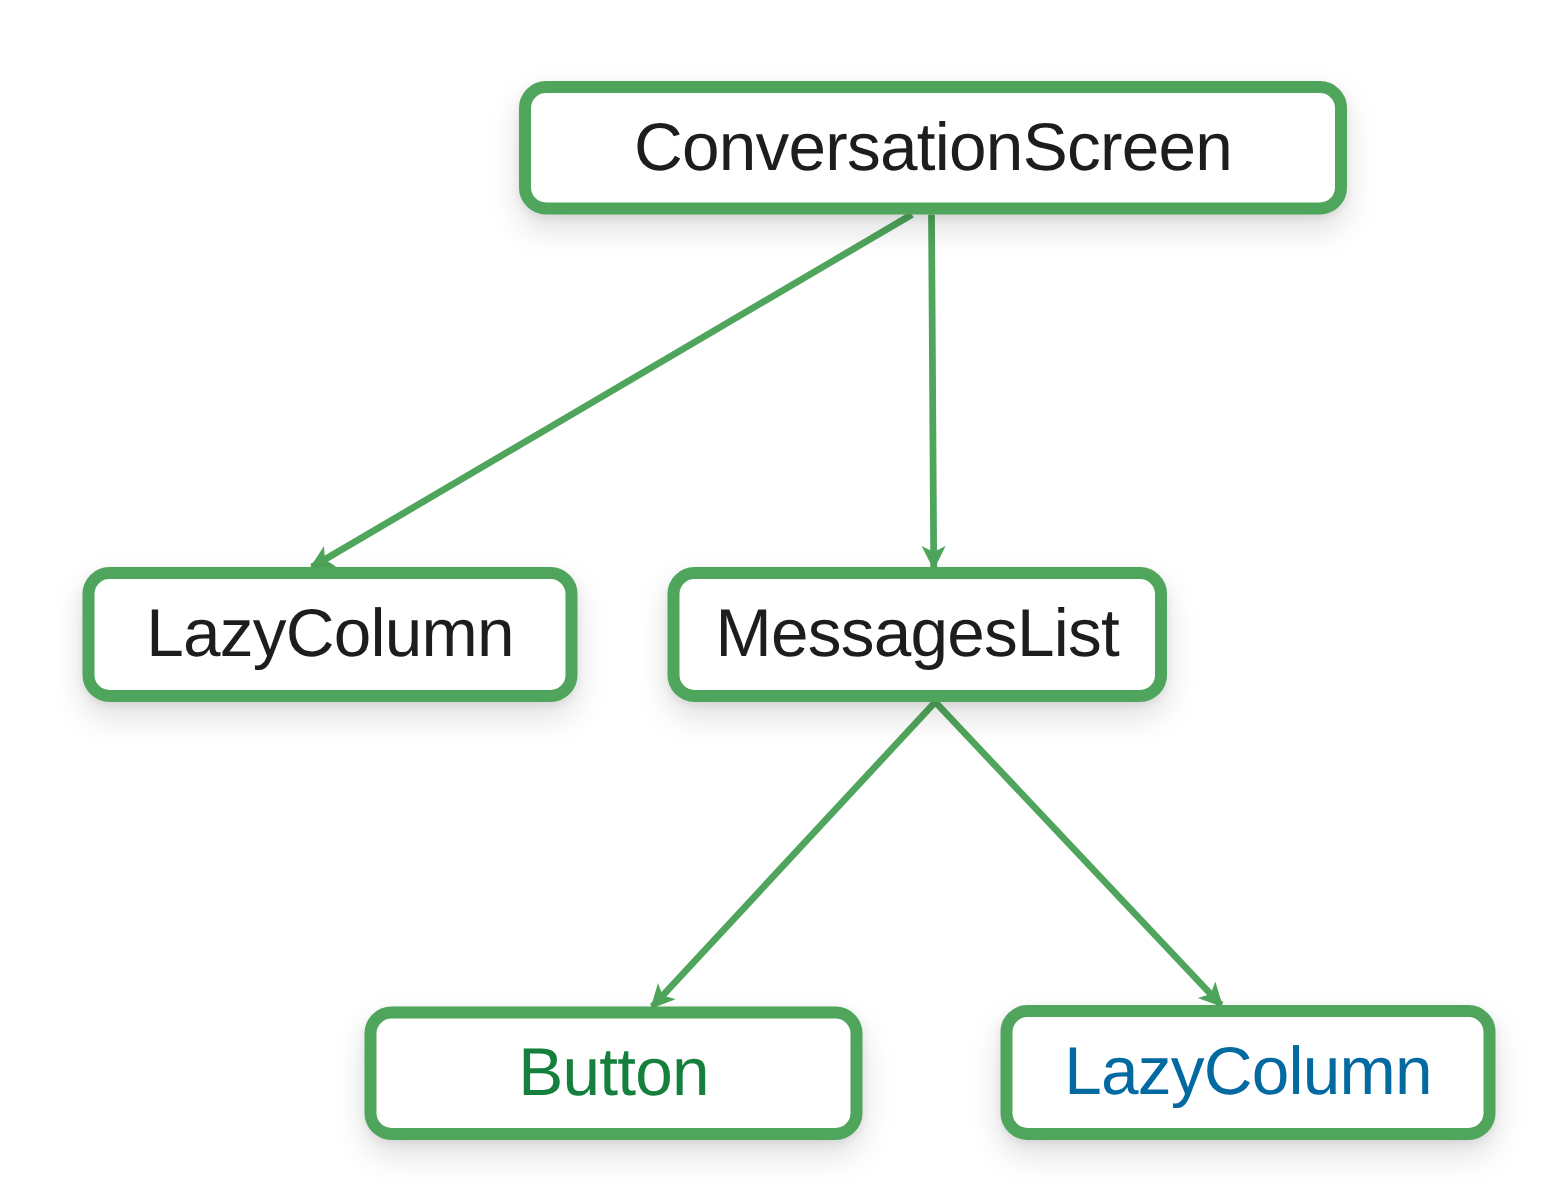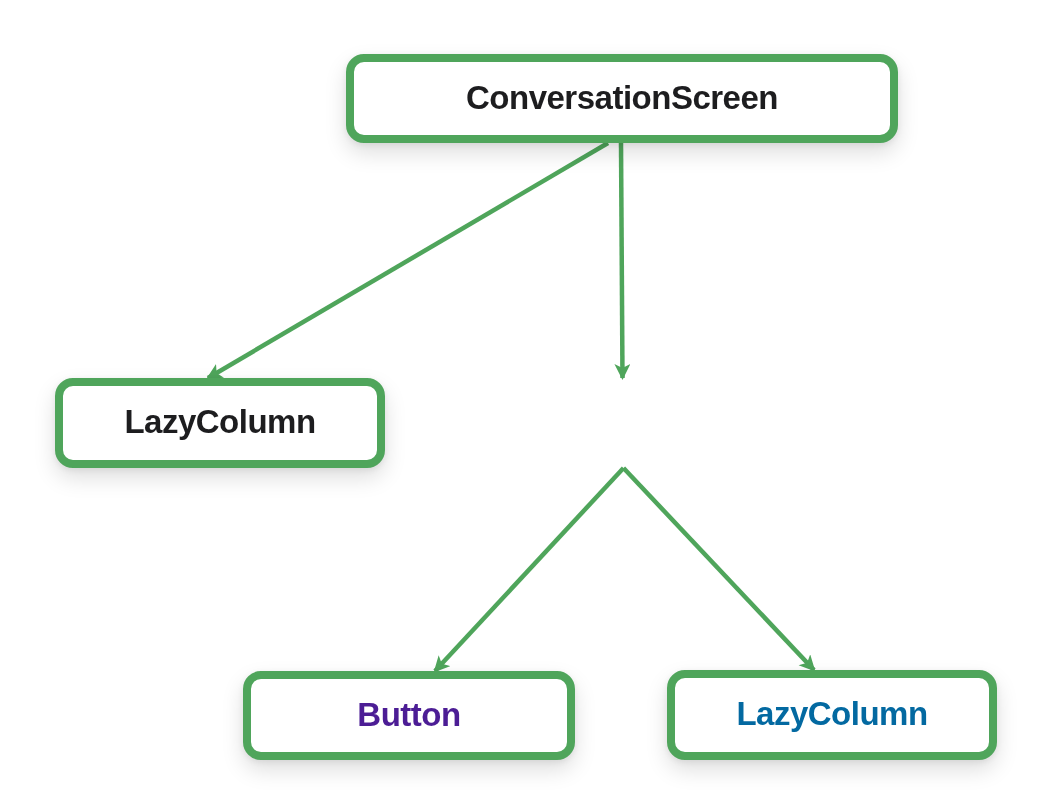--- a/index.html
+++ b/index.html
@@ -27,27 +27,26 @@
     background: #ffffff;
     border: 8px solid var(--accent, #4FA55B);
     border-radius: 18px;
     display: flex;
     align-items: center;
     justify-content: center;
     box-shadow: 0 10px 22px rgba(0,0,0,0.13), 0 2px 6px rgba(0,0,0,0.07);
     z-index: 2;
   }
   .node-label {
-    font-size: 33px;
+    font-size: 45px;
     line-height: 1;
     color: #1D1D1F;
     letter-spacing: -0.5px;
     white-space: nowrap;
     padding-bottom: 3px;
-    font-weight: bold;
   }
   
   .n-conversation-screen { left: 346px; top:  54px; width: 552px; height: 89px; }
   .n-user-input          { left:  55px; top: 378px; width: 330px; height: 90px; }
   .n-messages-list       { left: 445px; top: 378px; width: 333px; height: 90px; }
   .n-button              { left: 243px; top: 671px; width: 332px; height: 89px; }
   .n-lazy-column         { left: 667px; top: 670px; width: 330px; height: 90px; }
 </style>
 </head>
 <body>
@@ -67,22 +66,25 @@
     </svg>
 
   <div class="node n-conversation-screen">
     <span class="node-label" style="color: rgb(29, 29, 31);">ConversationScreen</span>
   </div>
 
   <div class="node n-user-input">
     <span class="node-label" style="color: rgb(29, 29, 31);">LazyColumn</span>
   </div>
 
+  <div class="node n-messages-list">
+    <span class="node-label" style="color: rgb(29, 29, 31);">MessagesList</span>
+  </div>
 
   <div class="node n-button">
-    <span class="node-label" style="color: #4c1d95; text-align: right;">Button</span>
+    <span class="node-label" style="color: #15803d; text-align: right;">Button</span>
   </div>
 
   <div class="node n-lazy-column">
     <span class="node-label" style="color: #0369a1;">LazyColumn</span>
   </div>
 
 </div>
 
 </body></html>

